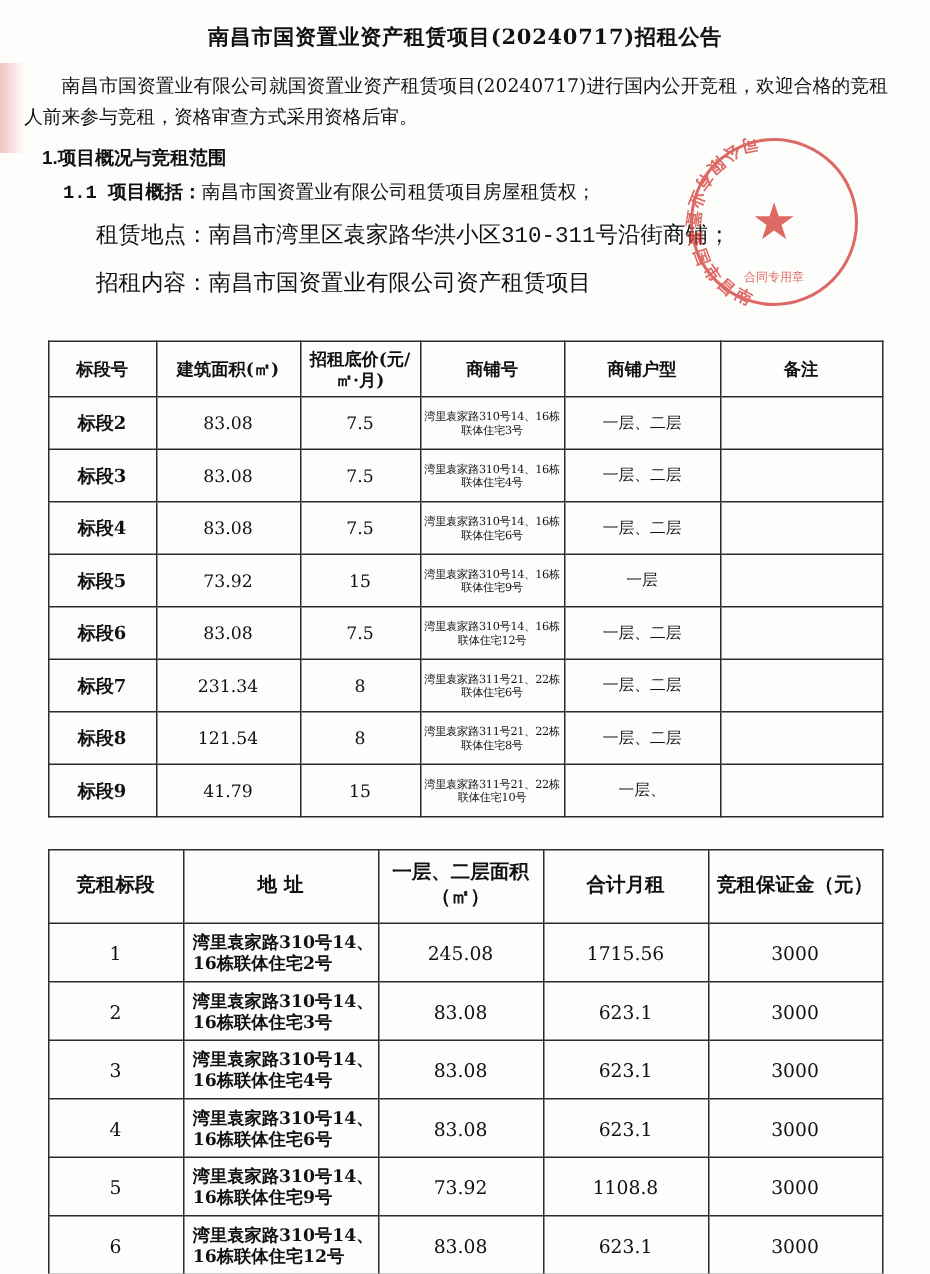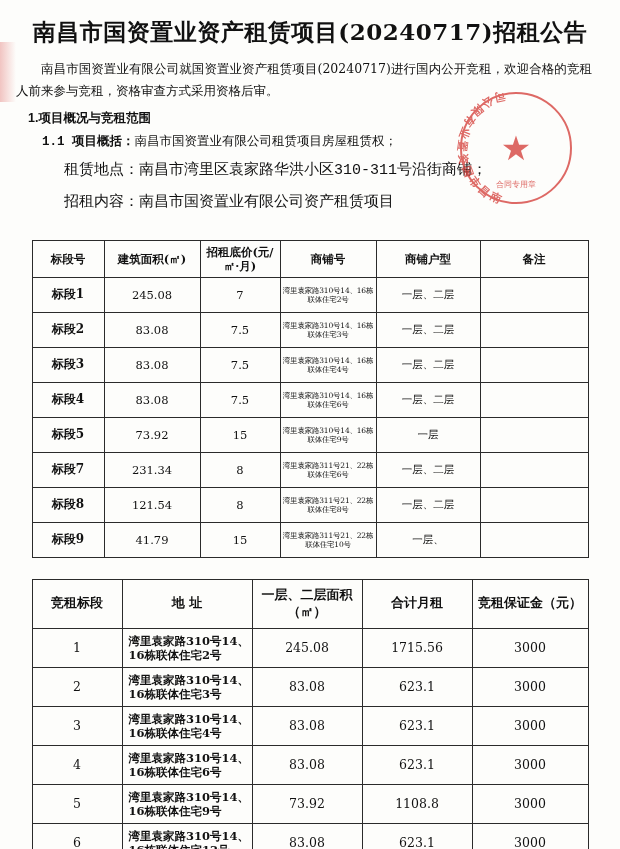--- a/index.html
+++ b/index.html
@@ -19,21 +19,21 @@
     position: relative;
     width: 620px;
     height: 849px;
     padding: 0;
     box-sizing: border-box;
   }
   .title {
     text-align: center;
     font-family: "DejaVu Serif", "Liberation Serif", serif;
     font-weight: bold;
-    font-size: 23px;
+    font-size: 14px;
     letter-spacing: 0.5px;
     padding: 16px 20px 8px 20px;
     line-height: 1.4;
   }
   .para {
     font-family: "DejaVu Serif", "Liberation Serif", serif;
     font-size: 12.5px;
     line-height: 1.75;
     padding: 2px 28px 2px 16px;
     text-align: justify;
@@ -229,28 +229,20 @@
         <th>标段号</th>
         <th>建筑面积(㎡)</th>
         <th>招租底价(元/㎡·月)</th>
         <th>商铺号</th>
         <th>商铺户型</th>
         <th>备注</th>
       </tr>
     </thead>
     <tbody>
       <tr>
-        <td class="lot">标段1</td>
-        <td>245.08</td>
-        <td>7</td>
-        <td class="shopno">湾里袁家路310号14、16栋联体住宅2号</td>
-        <td class="ftype">一层、二层</td>
-        <td></td>
-      </tr>
-      <tr>
         <td class="lot">标段2</td>
         <td>83.08</td>
         <td>7.5</td>
         <td class="shopno">湾里袁家路310号14、16栋联体住宅3号</td>
         <td class="ftype">一层、二层</td>
         <td></td>
       </tr>
       <tr>
         <td class="lot">标段3</td>
         <td>83.08</td>
@@ -266,20 +258,28 @@
         <td class="shopno">湾里袁家路310号14、16栋联体住宅6号</td>
         <td class="ftype">一层、二层</td>
         <td></td>
       </tr>
       <tr>
         <td class="lot">标段5</td>
         <td>73.92</td>
         <td>15</td>
         <td class="shopno">湾里袁家路310号14、16栋联体住宅9号</td>
         <td class="ftype">一层</td>
+        <td></td>
+      </tr>
+      <tr>
+        <td class="lot">标段6</td>
+        <td>83.08</td>
+        <td>7.5</td>
+        <td class="shopno">湾里袁家路310号14、16栋联体住宅12号</td>
+        <td class="ftype">一层、二层</td>
         <td></td>
       </tr>
       <tr>
         <td class="lot">标段7</td>
         <td>231.34</td>
         <td>8</td>
         <td class="shopno">湾里袁家路311号21、22栋联体住宅6号</td>
         <td class="ftype">一层、二层</td>
         <td></td>
       </tr>

